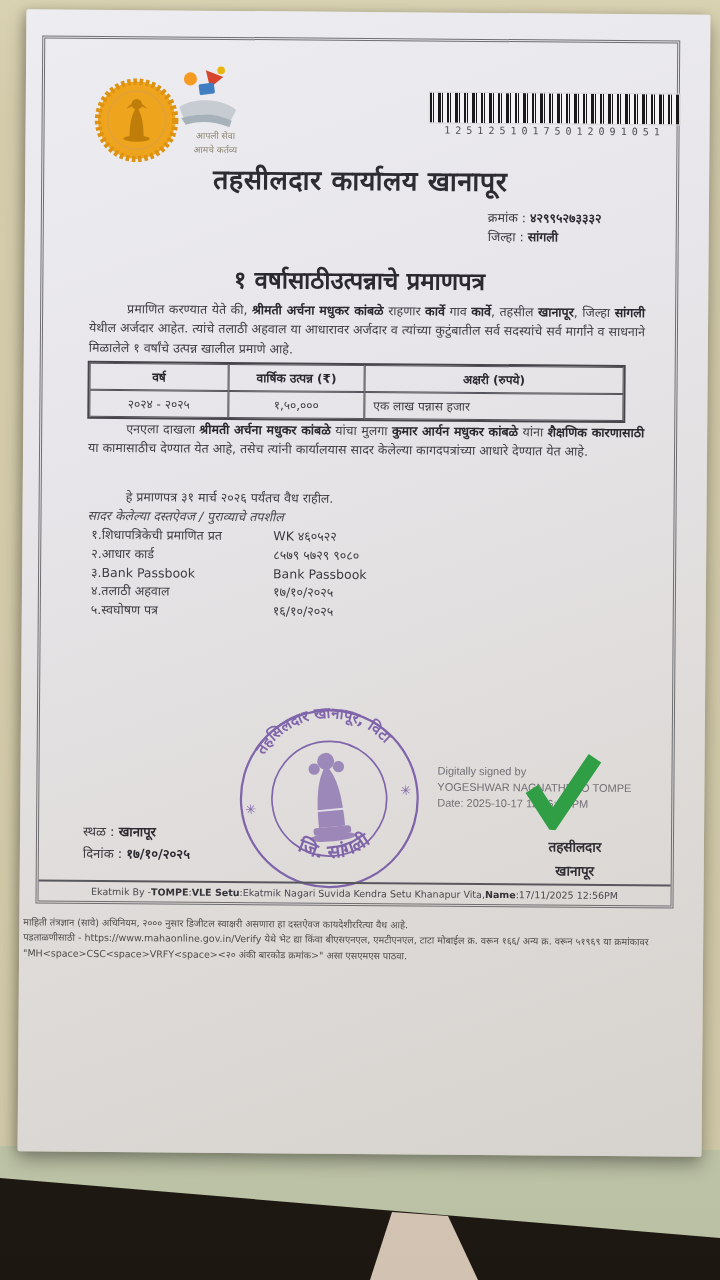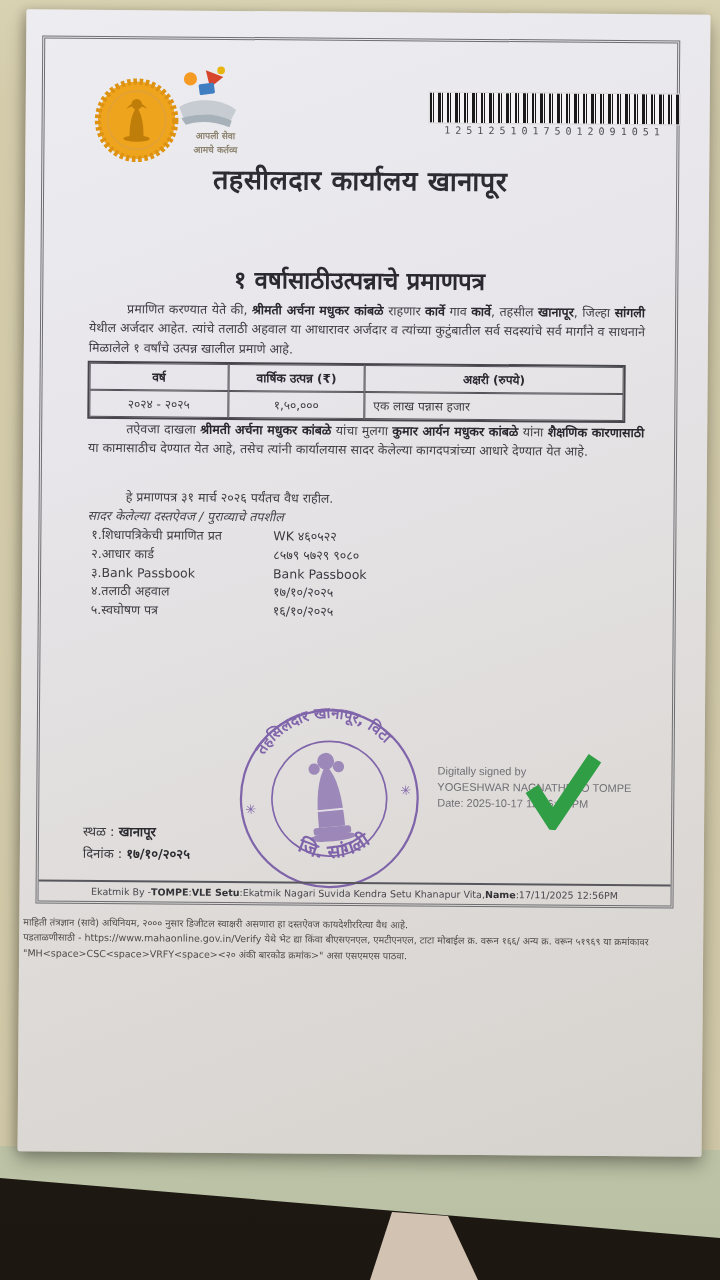--- a/index.html
+++ b/index.html
@@ -37,21 +37,21 @@
   .cert-border {
     position:absolute; left:16px; top:26px; width:638px; height:868px;
     border:3px double #6e6e72;
   }
   .abs { position:absolute; }
 
   
   .emblem { left:48px; top:34px; width:88px; height:94px; }
   .aaple  { left:128px; top:26px; width:70px; height:66px; }
   .aaple-caption { left:126px; top:90px; width:90px; font-size:9px; line-height:1.5;
-    color:#8d8471; text-align:center;font-weight:bold; }
+    color:#8d8471; text-align:center; }
   .barcode-wrap { left:384px; top:50px; width:252px; text-align:center; }
   .barcode-bars { width:252px; height:32px;
     background:repeating-linear-gradient(90deg,#191919 0 2px,#f4f2f4 2px 3px,#191919 3px 4px,#f4f2f4 4px 8px,#191919 8px 11px,#f4f2f4 11px 12px,#191919 12px 13px,#f4f2f4 13px 17px);
     border:1px solid #d9d7da; }
   .barcode-digits { font-family:"DejaVu Sans Mono", monospace; font-size:10px;
     letter-spacing:5px; color:#4c4c50; margin-top:1px; white-space:nowrap; }
   .office-title { left:0; top:120px; width:100%; text-align:center;
     font-size:27px; font-weight:700; color:#2d2c32; letter-spacing:.5px; }
   .ref-block { left:444px; top:166px; font-size:12.5px; line-height:1.55; color:#3c3b41; }
   .ref-block b { color:#2d2c32; }
@@ -144,35 +144,39 @@
       <div>आमचे कर्तव्य</div>
     </div>
 
     <div class="abs barcode-wrap">
       <div class="barcode-bars"></div>
       <div class="barcode-digits">12512510175012091051</div>
     </div>
 
     <div class="abs office-title">तहसीलदार कार्यालय खानापूर</div>
 
+    <div class="abs ref-block">
+      <div><span>क्रमांक : </span><b>४२९९५२७३३३२</b></div>
+      <div><span>जिल्हा : </span><b>सांगली</b></div>
+    </div>
 
     <div class="abs cert-heading">१ वर्षासाठीउत्पन्नाचे प्रमाणपत्र</div>
 
     <p class="abs para indent p1"><span>प्रमाणित करण्यात येते की, </span><b>श्रीमती अर्चना मधुकर कांबळे</b><span> राहणार </span><b>कार्वे</b><span> गाव </span><b>कार्वे</b><span>, तहसील </span><b>खानापूर</b><span>, जिल्हा </span><b>सांगली</b><span> येथील अर्जदार आहेत. त्यांचे तलाठी अहवाल या आधारावर अर्जदार व त्यांच्या कुटुंबातील सर्व सदस्यांचे सर्व मार्गांने व साधनाने मिळालेले १ वर्षांचे उत्पन्न खालील प्रमाणे आहे.</span></p>
 
     <div class="abs inc-table">
       <div class="inc-cell inc-head">वर्ष</div>
       <div class="inc-cell inc-head">वार्षिक उत्पन्न (₹)</div>
       <div class="inc-cell inc-head">अक्षरी (रुपये)</div>
       <div class="inc-cell inc-center">२०२४ - २०२५</div>
       <div class="inc-cell inc-center">१,५०,०००</div>
       <div class="inc-cell">एक लाख पन्नास हजार</div>
     </div>
 
-    <p class="abs para indent p2"><span>तऐवजा दाखला </span><b>श्रीमती अर्चना मधुकर कांबळे</b><span> यांचा मुलगा </span><b>कुमार आर्यन मधुकर कांबळे</b><span> यांना </span><b>शैक्षणिक कारणासाठी</b><span> या कामासाठीच देण्यात येत आहे, तसेच त्यांनी कार्यालयास सादर केलेल्या कागदपत्रांच्या आधारे देण्यात येत आहे.</span></p>
+    <p class="abs para indent p2"><span>एनएला दाखला </span><b>श्रीमती अर्चना मधुकर कांबळे</b><span> यांचा मुलगा </span><b>कुमार आर्यन मधुकर कांबळे</b><span> यांना </span><b>शैक्षणिक कारणासाठी</b><span> या कामासाठीच देण्यात येत आहे, तसेच त्यांनी कार्यालयास सादर केलेल्या कागदपत्रांच्या आधारे देण्यात येत आहे.</span></p>
 
     <p class="abs para p3">हे प्रमाणपत्र ३१ मार्च २०२६ पर्यंतच वैध राहील.</p>
 
     <div class="abs docs-heading">सादर केलेल्या दस्तऐवज / पुराव्याचे तपशील</div>
     <div class="abs docs-list">
       <div class="doc-row">
           <span class="lbl">१.शिधापत्रिकेची प्रमाणित प्रत</span>
           <span class="val">WK ४६०५२२</span>
         </div>
       <div class="doc-row">
@@ -226,20 +230,24 @@
     </div>
     <svg class="abs green-check" viewBox="0 0 90 94">
       <path d="M12,50 L38,84 L80,10" fill="none" stroke="#2f9e44" stroke-width="17" stroke-linecap="butt"></path>
     </svg>
 
     <div class="abs place-block">
       <div><span>स्थळ    : </span><b>खानापूर</b></div>
       <div><span>दिनांक : </span><b>१७/१०/२०२५</b></div>
     </div>
 
+    <div class="abs signatory">
+      <div>तहसीलदार</div>
+      <div>खानापूर</div>
+    </div>
 
     <div class="abs footer-strip">
         <span>Ekatmik By -</span>
         <b>TOMPE</b>
         <span> : </span>
         <b>VLE Setu</b>
         <span> :Ekatmik Nagari Suvida Kendra Setu Khanapur Vita, </span>
         <b>Name</b>
         <span>:17/11/2025 12:56PM</span>
       </div>

